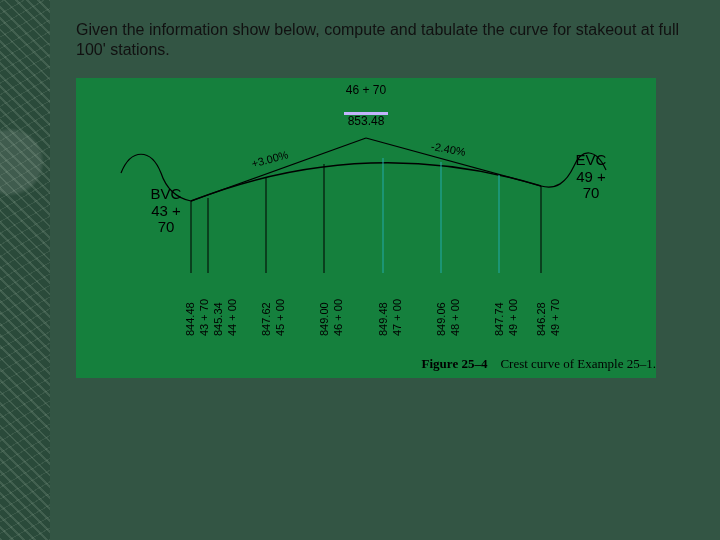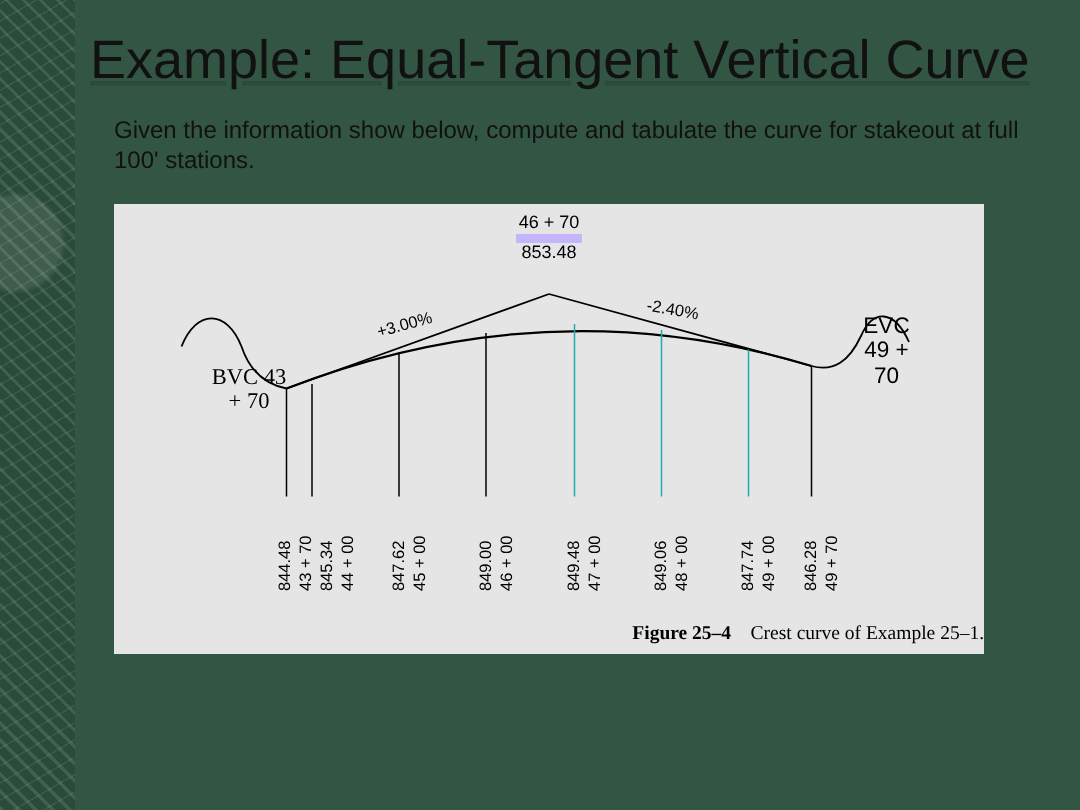--- a/index.html
+++ b/index.html
@@ -35,21 +35,21 @@
     line-height: 1.1;
     margin-bottom: 18px;
   }
   .body-text {
     font-size: 16px;
     color: #111;
     line-height: 1.25;
     margin: 0 16px 18px 16px;
   }
   .figure {
-    background: #e5e5e5;
+    background: #15803d;
     margin: 0 16px;
     width: 580px;
     height: 300px;
     position: relative;
   }
   .figure svg { width: 100%; height: 100%; }
   .fig-caption {
     position: absolute;
     left: 0; right: 0;
     bottom: 6px;
@@ -62,21 +62,21 @@
 
   .pvi-label {
     position: absolute;
     font-family: Arial, sans-serif;
     font-size: 12px;
     color: #000;
     text-align: center;
     line-height: 1.1;
   }
   .pvi-label .line { display:block; }
-  .pvi-label .rule { border-top:6px solid #c4b5fd; margin-top:1px; }
+  .pvi-label .rule { border-top:3px solid #c4b5fd; margin-top:15px; }
 
   .side-label {
     position: absolute;
     font-family: Arial, sans-serif;
     font-size: 15px;
     color: #000;
     text-align: center;
     line-height: 1.1;
   }
   .grade {
@@ -98,21 +98,20 @@
     white-space: nowrap;
     width: 70px;
   }
 </style>
 </head>
 <body>
 
 <div class="bg-texture"></div>
 
 <div class="content">
-  <h1>Example: Equal-Tangent Vertical Curve</h1>
   <p class="body-text">Given the information show below, compute and tabulate the curve for stakeout at full 100' stations.</p>
 
   <div class="figure">
     <svg viewBox="0 0 580 300">
 
       <path d="M 45 95 C 55 70, 75 70, 85 95 C 90 110, 100 120, 115 123" stroke="#000" fill="none" stroke-width="1.2"></path>
 
       <line x1="115" y1="123" x2="290" y2="60" stroke="#000" stroke-width="1.2"></line>
 
       <line x1="290" y1="60" x2="465" y2="108" stroke="#000" stroke-width="1.2"></line>
@@ -131,21 +130,21 @@
       <line x1="465" y1="108" x2="465" y2="195" stroke="#000" stroke-width="1"></line>
     </svg>
 
     
     <div class="pvi-label" style="left:268px; top:6px; width:44px;">
       <span class="line">46 + 70</span>
       <span class="line rule">853.48</span>
     </div>
 
     
-    <div class="side-label" style="left:65px; top:108px; width:50px;font-family:Liberation Serif, serif;">
+    <div class="side-label" style="left:65px; top:108px; width:50px;">
       <span class="line">BVC</span>
       <span class="line rule">43 + 70</span>
     </div>
 
     
     <div class="side-label" style="left:490px; top:74px; width:50px;">
       <span class="line">EVC</span>
       <span class="line rule">49 + 70</span>
     </div>
 

